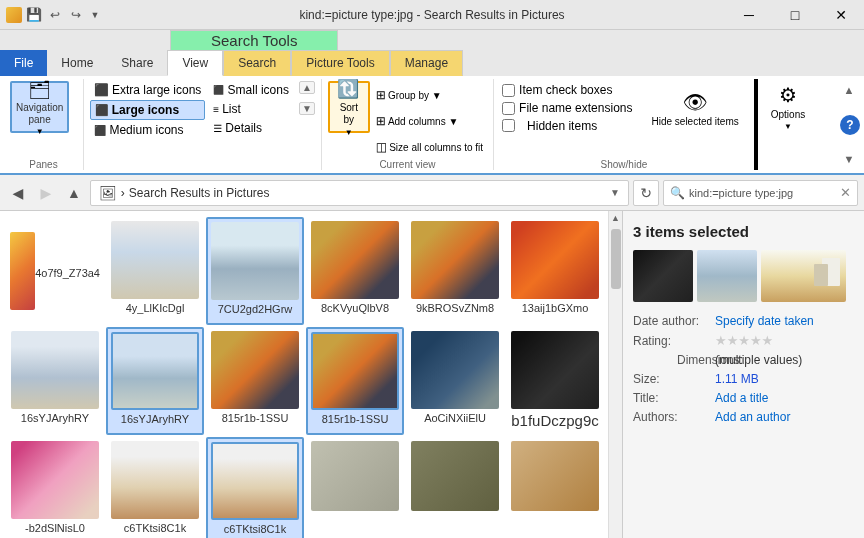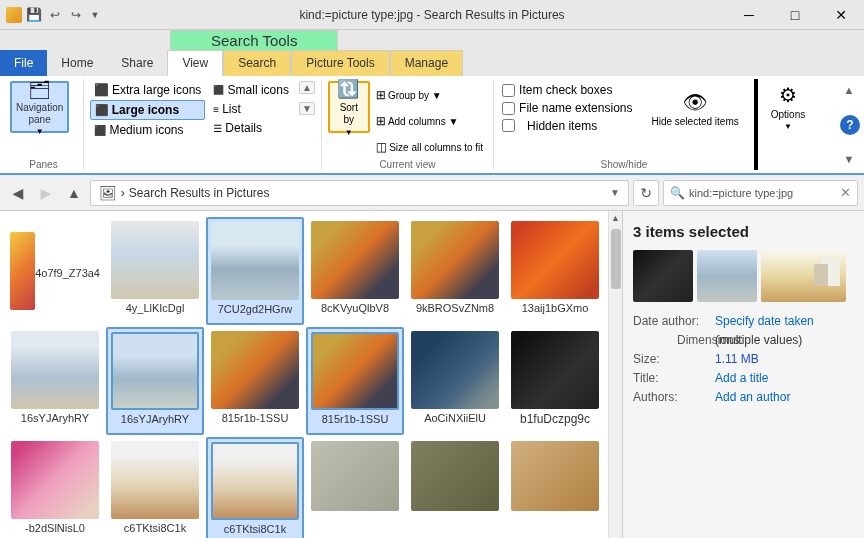--- a/index.html
+++ b/index.html
@@ -240,21 +240,21 @@
         <div style="width:88px;height:78px;border-radius:2px;overflow:hidden;" class="thumb-815b"></div>
         <div style="font-size:11px;text-align:center;color:#333;margin-top:3px;">815r1b-1SSU</div>
       </div>
 
       <div style="width:98px;height:108px;display:flex;flex-direction:column;align-items:center;padding:3px;cursor:pointer;border:1px solid transparent;border-radius:2px;">
         <div style="width:88px;height:78px;border-radius:2px;overflow:hidden;" class="thumb-aoc"></div>
         <div style="font-size:11px;text-align:center;color:#333;margin-top:3px;">AoCiNXiiElU</div>
       </div>
       <div style="width:98px;height:108px;display:flex;flex-direction:column;align-items:center;padding:3px;cursor:pointer;border:1px solid transparent;border-radius:2px;">
         <div style="width:88px;height:78px;border-radius:2px;overflow:hidden;" class="thumb-b1f"></div>
-        <div style="font-size:12px;text-align:center;color:#333;margin-top:3px;">b1fuDczpg9c</div>
+        <div style="font-size:15px;text-align:center;color:#333;margin-top:3px;">b1fuDczpg9c</div>
       </div>
       <div style="width:98px;height:108px;display:flex;flex-direction:column;align-items:center;padding:3px;cursor:pointer;border:1px solid transparent;border-radius:2px;">
         <div style="width:88px;height:78px;border-radius:2px;overflow:hidden;" class="thumb-b2d"></div>
         <div style="font-size:11px;text-align:center;color:#333;margin-top:3px;">-b2dSlNisL0</div>
       </div>
       <div style="width:98px;height:108px;display:flex;flex-direction:column;align-items:center;padding:3px;cursor:pointer;border:1px solid transparent;border-radius:2px;">
         <div style="width:88px;height:78px;border-radius:2px;overflow:hidden;" class="thumb-c6t"></div>
         <div style="font-size:11px;text-align:center;color:#333;margin-top:3px;">c6TKtsi8C1k</div>
       </div>
       <div style="width:98px;height:108px;display:flex;flex-direction:column;align-items:center;padding:3px;cursor:pointer;border:2px solid #5b9bd5;background:#cce0ff;border-radius:2px;">
@@ -290,20 +290,24 @@
           <div style="position:absolute;right:6px;top:8px;width:18px;height:28px;background:#f0efe8;border-radius:1px;"></div>
           <div style="position:absolute;right:18px;top:14px;width:14px;height:22px;background:#d0c8b0;border-radius:1px;"></div>
         </div>
       </div>
 
       <div style="display:flex;flex-direction:column;gap:5px;">
         <div style="display:grid;grid-template-columns:82px 1fr;font-size:11px;">
           <span style="color:#555;">Date author:</span>
           <span style="color:#0066cc;cursor:pointer;">Specify date taken</span>
         </div>
+        <div style="display:grid;grid-template-columns:82px 1fr;font-size:11px;align-items:center;">
+          <span style="color:#555;">Rating:</span>
+          <span style="color:#ccc;font-size:13px;cursor:pointer;">★★★★★</span>
+        </div>
         <div style="display:grid;grid-template-columns:82px 1fr;font-size:11px;">
           <span style="color:#555;margin-left:44px;">Dimensions:</span>
           <span style="color:#333;">(multiple values)</span>
         </div>
         <div style="display:grid;grid-template-columns:82px 1fr;font-size:11px;">
           <span style="color:#555;">Size:</span>
           <span style="color:#1d4ed8;">1.11 MB</span>
         </div>
         <div style="display:grid;grid-template-columns:82px 1fr;font-size:11px;">
           <span style="color:#555;">Title:</span>

